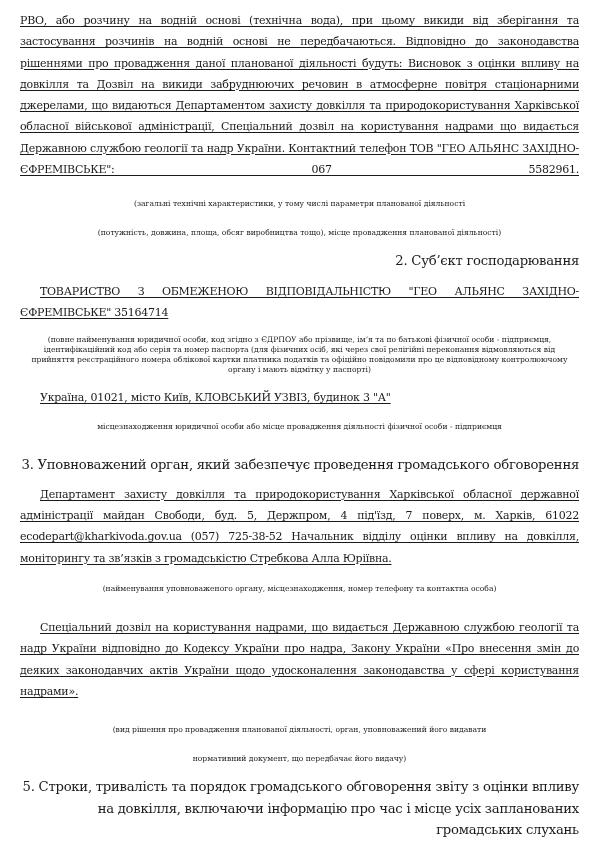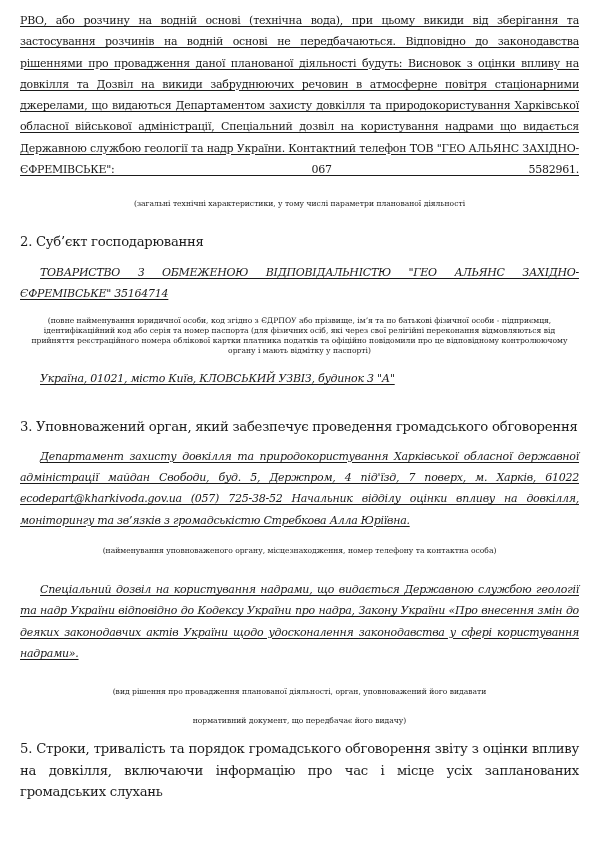--- a/index.html
+++ b/index.html
@@ -13,48 +13,50 @@
   .body-text {
     font-size: 11px; line-height: 21.3px; text-align: justify;
     margin: 0; letter-spacing: -0.25px;
   }
   .just-last { text-align-last: justify; }
   .caption {
     font-size: 7.6px; line-height: 11px; text-align: center; margin: 4px;
     color: #222;
   }
   .heading {
-    font-size: 13.2px; line-height: 21.3px; margin: 0; letter-spacing: -0.25px;
+    font-size: 13.2px; line-height: 21.3px; margin: 0; letter-spacing: -0.25px; text-align: right;
   }
-  .indent { text-indent: 20px; font-style: italic; }
+  .indent { text-indent: 20px; }
 </style>
 </head>
 <body>
 
 <div class="page">
 
   <p class="body-text u just-last" style="padding-top:10px;">РВО, або розчину на водній основі (технічна вода), при цьому викиди від зберігання та застосування розчинів на водній основі не передбачаються. Відповідно до законодавства рішеннями про провадження даної планованої діяльності будуть: Висновок з оцінки впливу на довкілля та Дозвіл на викиди забруднюючих речовин в атмосферне повітря стаціонарними джерелами, що видаються Департаментом захисту довкілля та природокористування Харківської обласної військової адміністрації, Спеціальний дозвіл на користування надрами що видається Державною службою геології та надр України. Контактний телефон ТОВ "ГЕО АЛЬЯНС ЗАХІДНО- ЄФРЕМІВСЬКЕ": 067 5582961.</p>
 
   <div style="height:14px"></div>
   <p class="caption">(загальні технічні характеристики, у тому числі параметри планованої діяльності</p>
   <div style="height:10px"></div>
+  <p class="caption">(потужність, довжина, площа, обсяг виробництва тощо), місце провадження планованої діяльності)</p>
 
   <div style="height:8px"></div>
   <p class="heading">2. Суб’єкт господарювання</p>
 
   <div style="height:9px"></div>
   <p class="body-text indent"><span class="u">ТОВАРИСТВО З ОБМЕЖЕНОЮ ВІДПОВІДАЛЬНІСТЮ "ГЕО АЛЬЯНС ЗАХІДНО-ЄФРЕМІВСЬКЕ" 35164714</span></p>
 
   <div style="height:8px"></div>
   <p class="caption" style="line-height:10px;">(повне найменування юридичної особи, код згідно з ЄДРПОУ або прізвище, ім’я та по батькові фізичної особи - підприємця, ідентифікаційний код або серія та номер паспорта (для фізичних осіб, які через свої релігійні переконання відмовляються від прийняття реєстраційного номера облікової картки платника податків та офіційно повідомили про це відповідному контролюючому органу і мають відмітку у паспорті)</p>
 
   <div style="height:8px"></div>
   <p class="body-text indent"><span class="u">Україна, 01021, місто Київ, КЛОВСЬКИЙ УЗВІЗ, будинок 3 "А"</span></p>
 
   <div style="height:8px"></div>
+  <p class="caption">місцезнаходження юридичної особи або місце провадження діяльності фізичної особи - підприємця</p>
   <div style="height:10px"></div>
 
   <div style="height:8px"></div>
   <p class="heading">3. Уповноважений орган, який забезпечує проведення громадського обговорення</p>
 
   <div style="height:9px"></div>
   <p class="body-text indent"><span class="u">Департамент захисту довкілля та природокористування Харківської обласної державної адміністрації майдан Свободи, буд. 5, Держпром, 4 під'їзд, 7 поверх, м. Харків, 61022 ecodepart@kharkivoda.gov.ua (057)  725-38-52 Начальник відділу оцінки впливу на довкілля, моніторингу та зв’язків з громадськістю Стребкова Алла Юріївна.</span></p>
 
   <div style="height:10px"></div>
   <p class="caption">(найменування уповноваженого органу, місцезнаходження, номер телефону та контактна особа)</p>

